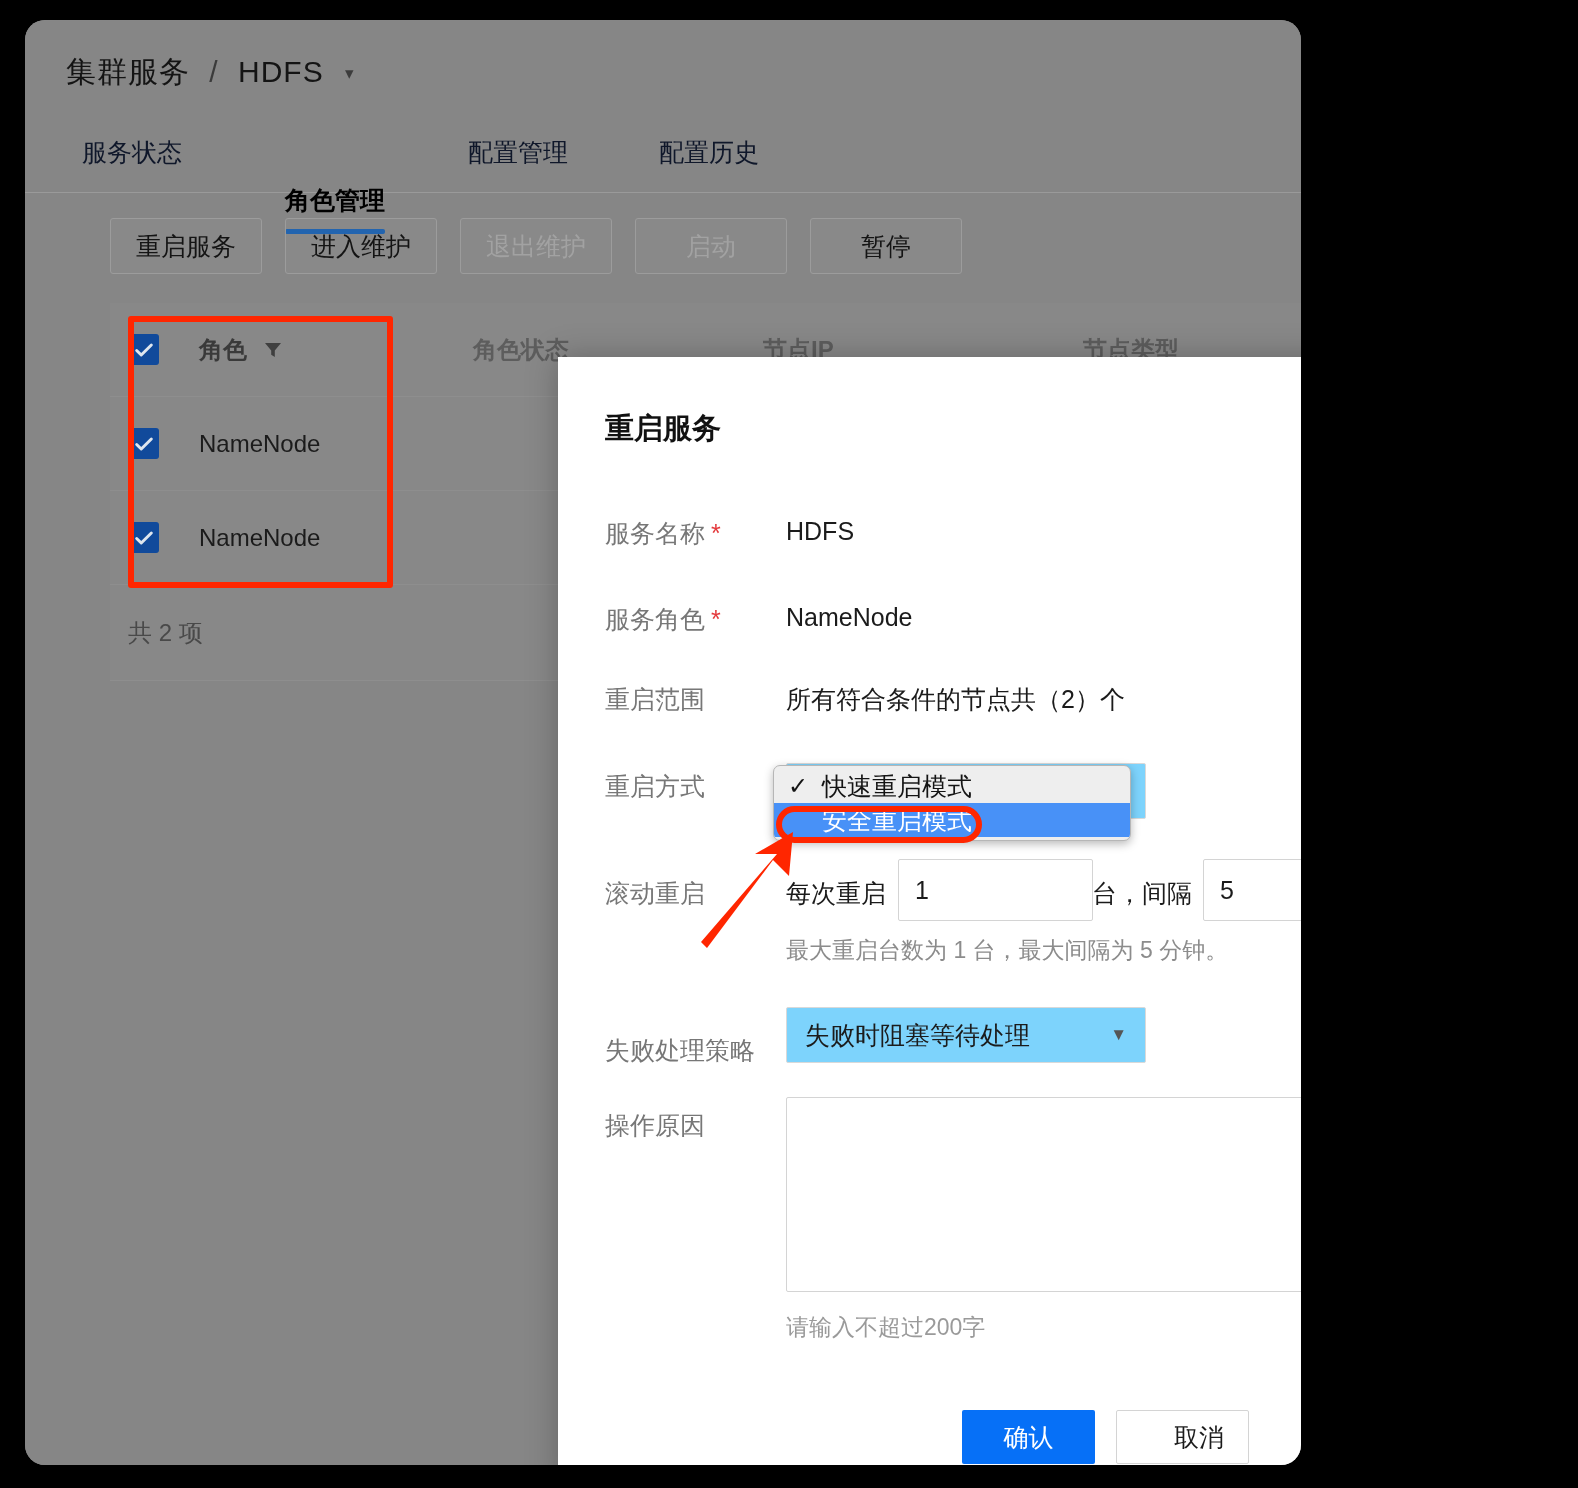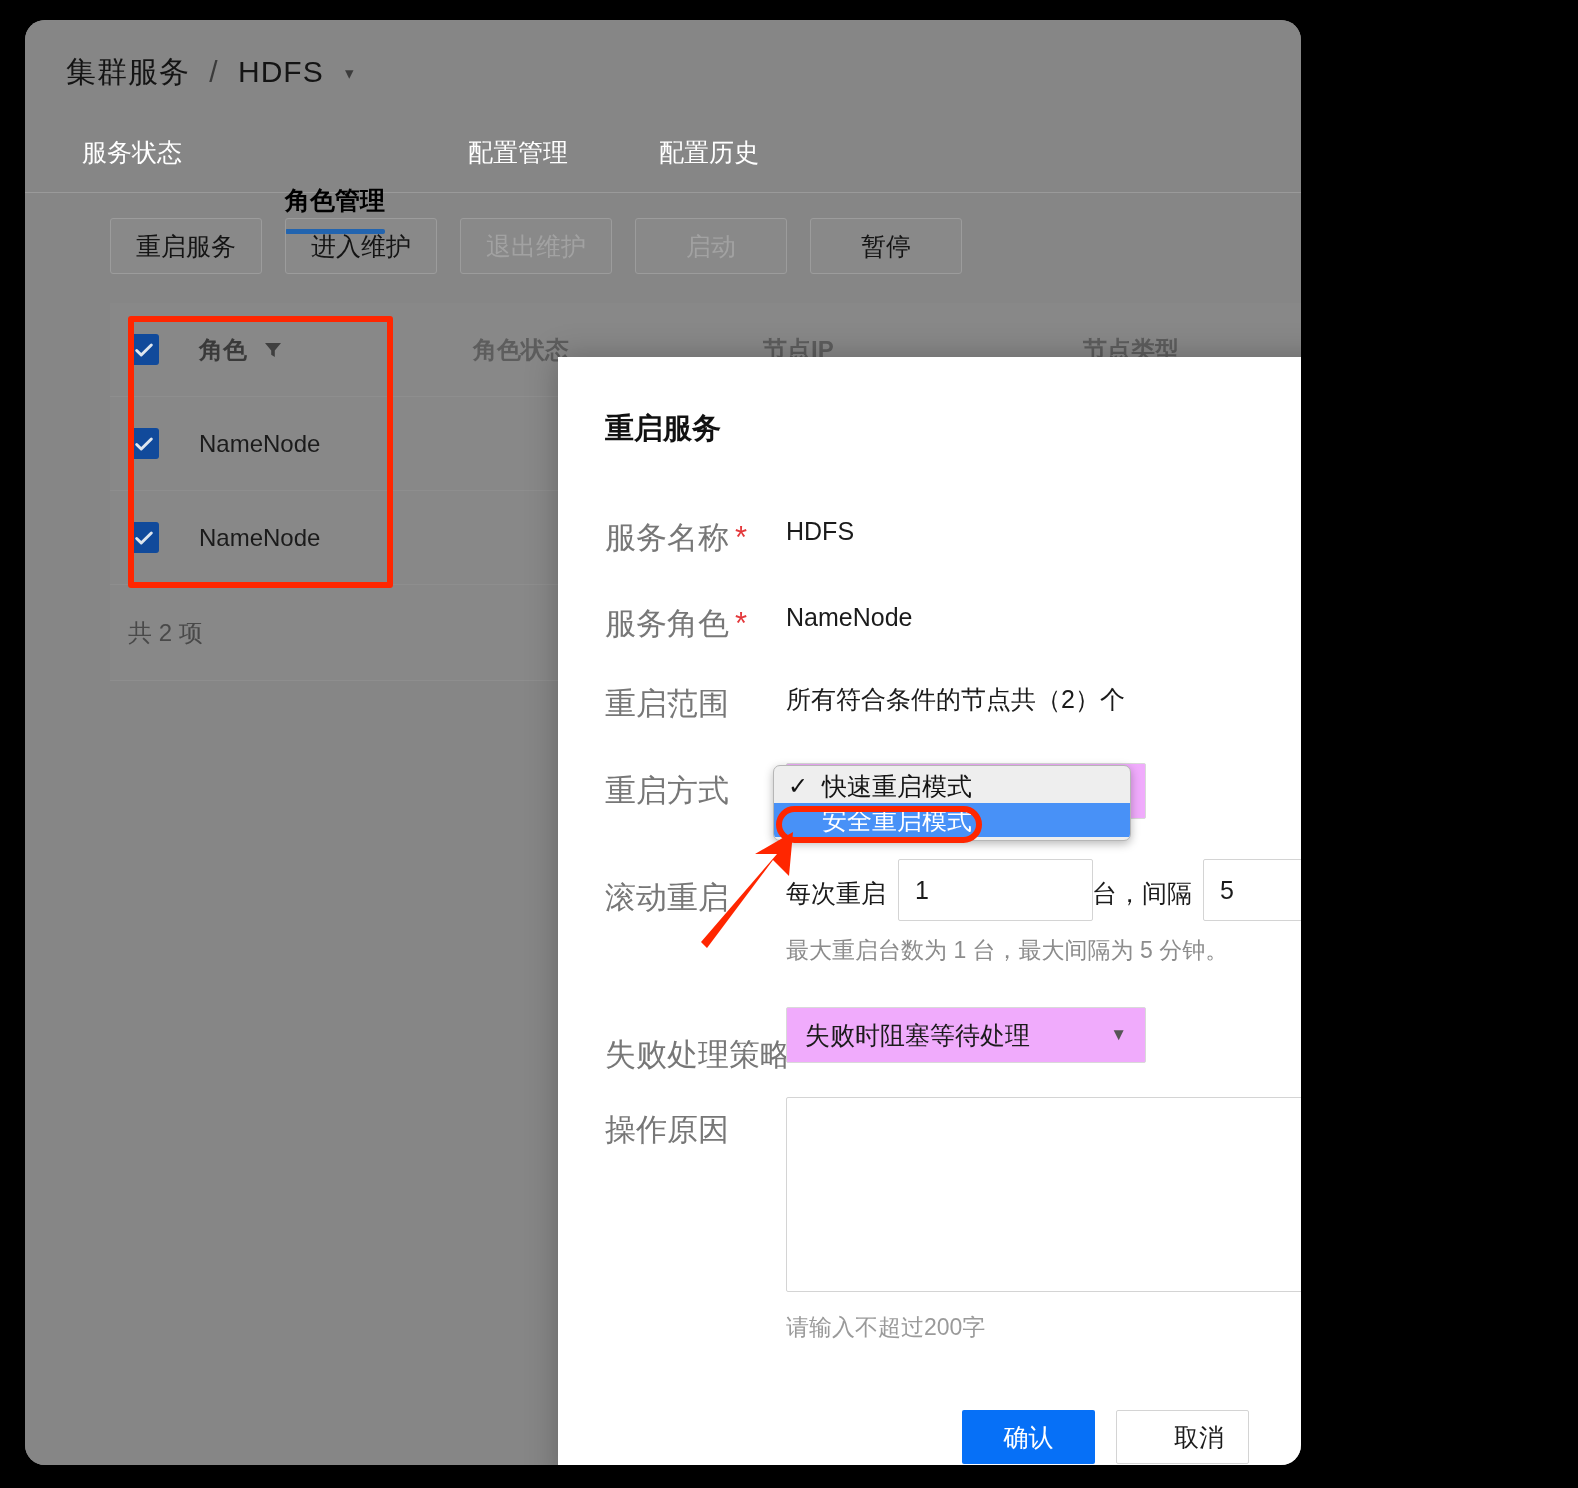--- a/index.html
+++ b/index.html
@@ -13,21 +13,21 @@
   
   #page{position:absolute;inset:0;background:#868686;}
 
   
   #breadcrumb{position:absolute;left:41px;top:32px;font-size:30px;color:#141414;letter-spacing:1px;}
   #breadcrumb .sep{color:#3b3b3b;margin:0 10px;}
   #breadcrumb .caret{display:inline-block;margin-left:12px;font-size:17px;color:#3c3c3c;vertical-align:3px;}
 
   
   #tabs{position:absolute;left:0;top:116px;width:100%;height:56px;border-bottom:1px solid #9a9a9a;}
-  .tab{position:absolute;top:0;font-size:25px;color:#ffffff;white-space:nowrap;}
+  .tab{position:absolute;top:0;font-size:25px;color:#0f172a;white-space:nowrap;}
   .tab.active{font-weight:700;color:#000;}
   .tab .bar{position:absolute;left:0;right:0;bottom:-17px;height:5px;background:#1b5fad;border-radius:2px;display:none;}
   .tab.active .bar{display:block;}
 
   
   #toolbar{position:absolute;left:85px;top:198px;display:flex;gap:23px;}
   .tbtn{
     height:56px;min-width:152px;padding:0 18px;box-sizing:border-box;
     display:flex;align-items:center;justify-content:center;
     border:1px solid #9c9c9c;border-radius:3px;background:rgba(255,255,255,0.03);
@@ -62,30 +62,30 @@
   }
 
   
   #modal{
     position:absolute;left:533px;top:337px;width:987px;height:1128px;
     background:#fff;box-shadow:0 0 30px rgba(0,0,0,.25);
   }
   #modal-title{position:absolute;left:47px;top:52px;font-size:29px;font-weight:700;color:#111;}
 
   .frow{position:absolute;left:0;width:100%;}
-  .flabel{position:absolute;left:47px;font-size:31px;color:#777;white-space:nowrap;}
+  .flabel{position:absolute;left:47px;font-size:25px;color:#777;white-space:nowrap;}
   .req{color:#e4393c;margin-left:6px;}
   .fvalue{position:absolute;left:228px;font-size:25px;color:#1b1b1b;white-space:nowrap;}
 
   .inputbox{
     position:absolute;box-sizing:border-box;border:1px solid #d4d4d4;background:#fff;
     font-size:25px;color:#1b1b1b;display:flex;align-items:center;padding:0 16px;border-radius:2px;
   }
   .selectbox{
-    position:absolute;box-sizing:border-box;border:1px solid #d9d9d9;background:#f0abfc;border-radius:2px;
+    position:absolute;box-sizing:border-box;border:1px solid #d9d9d9;background:#7dd3fc;border-radius:2px;
     display:flex;align-items:center;padding:0 18px;font-size:25px;color:#1b1b1b;
   }
   .selectbox .arrow{margin-left:auto;color:#555;font-size:17px;}
 
   #hint-rolling{position:absolute;left:228px;font-size:23px;color:#8c8c8c;}
   #hint-reason{position:absolute;left:228px;font-size:23px;color:#9a9a9a;}
 
   #reason-area{position:absolute;left:228px;box-sizing:border-box;border:1px solid #d4d4d4;background:#fff;border-radius:2px;}
 
   

